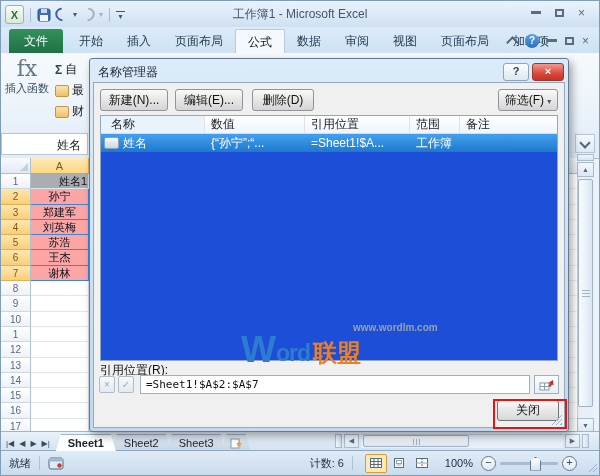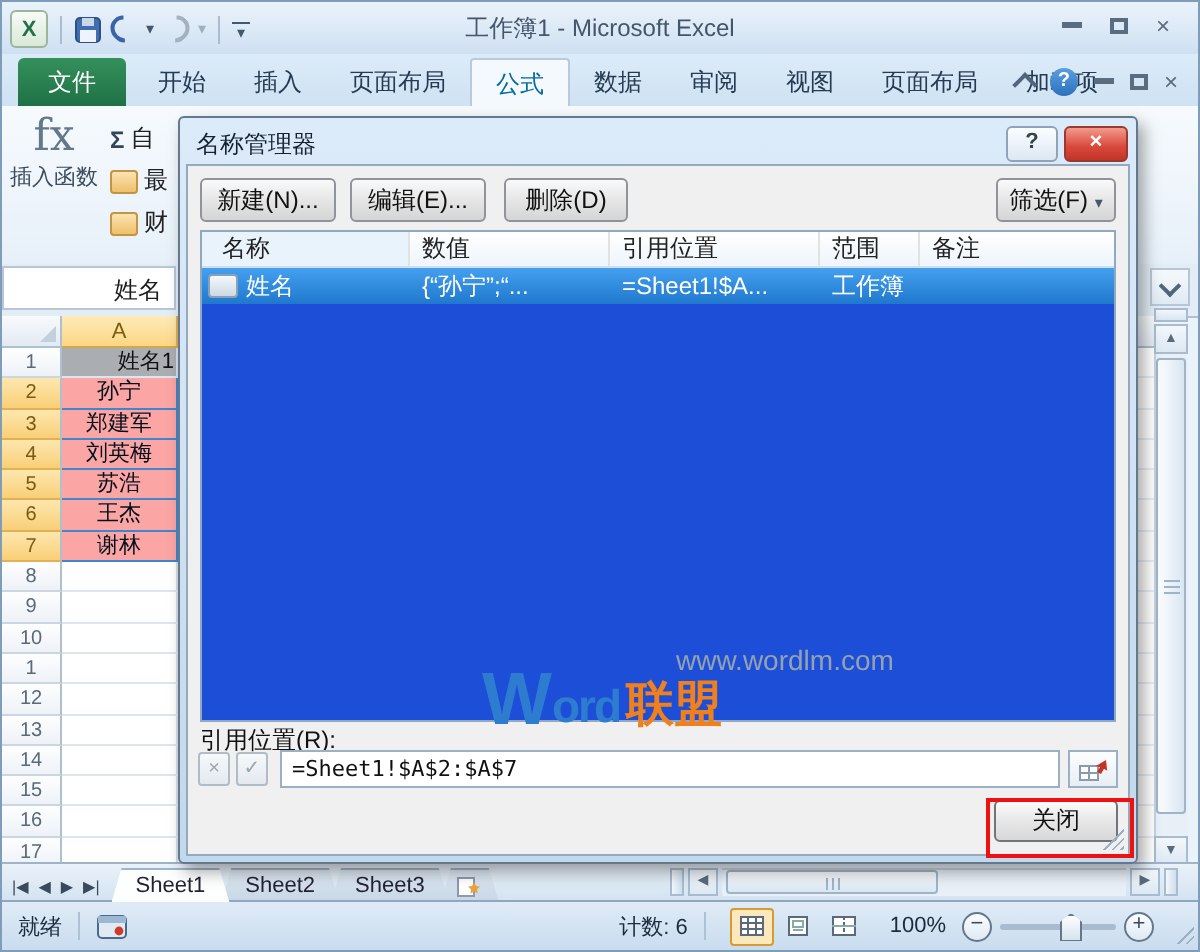--- a/index.html
+++ b/index.html
@@ -21,21 +21,21 @@
   .wbtns{position:absolute;right:14px;top:5px;display:flex;gap:14px;align-items:center;}
   .wglyph{color:#5a6c80;font-size:12px;line-height:14px;}
   .min-bar{display:inline-block;width:10px;height:3px;background:#5a6c80;margin-bottom:1px;}
   .restore-sq{display:inline-block;width:9px;height:8px;border:2px solid #5a6c80;box-sizing:border-box;}
 
   
   .tabrow{position:absolute;left:0;top:26px;right:0;height:26px;background:linear-gradient(#dcebf9,#cee2f3);border-bottom:1px solid #b7c9dc;}
   .file-tab{position:absolute;left:8px;top:2px;width:54px;height:24px;background:linear-gradient(#35905c,#1e7145);color:#fff;text-align:center;line-height:24px;border-radius:3px 3px 0 0;font-size:12px;}
   .rtabs{position:absolute;left:66px;top:2px;height:24px;display:flex;}
   .rtab{padding:0 12px;line-height:24px;color:#243b52;white-space:nowrap;}
-  .rtab.active{background:#f4f9fd;border:1px solid #b9cadb;border-bottom:none;border-radius:2px 2px 0 0;color:#0369a1;}
+  .rtab.active{background:#f4f9fd;border:1px solid #b9cadb;border-bottom:none;border-radius:2px 2px 0 0;color:#0f172a;}
   .ribbon-right{position:absolute;right:10px;top:7px;display:flex;gap:8px;align-items:center;}
   .chev-up{width:7px;height:7px;border-left:2px solid #51667c;border-top:2px solid #51667c;transform:rotate(45deg);margin-top:3px;}
   .help-btn{width:14px;height:14px;border-radius:50%;background:linear-gradient(#5aa0e0,#2d6fbe);color:#fff;font-weight:bold;font-size:10px;text-align:center;line-height:14px;}
 
   
   .ribbon-body{position:absolute;left:0;top:52px;right:0;height:79px;background:linear-gradient(#f6fafd,#e7f0f9);border-bottom:1px solid #c0cedd;}
   .fx-group{position:absolute;left:3px;top:4px;width:46px;text-align:center;}
   .fx-glyph{font-family:"DejaVu Serif","Liberation Serif",serif;font-size:22px;color:#64788c;line-height:24px;}
   .fx-label{font-size:11px;color:#3c4c5c;}
   .sig-col{position:absolute;left:54px;top:6px;width:34px;overflow:hidden;}
@@ -98,27 +98,27 @@
   .ref-picker{position:absolute;right:5px;top:292px;width:25px;height:19px;border:1px solid #9ab0c6;background:linear-gradient(#fdfdfe,#e8eef4);box-sizing:border-box;display:grid;place-items:center;}
   .close-btn{position:absolute;right:5px;bottom:6px;width:62px;height:21px;background:linear-gradient(#fbfbfb,#e9e9e9 45%,#d8d8d8);border:1px solid #70757a;border-radius:3px;text-align:center;line-height:19px;color:#111;box-sizing:border-box;}
   .red-annot{position:absolute;right:1px;bottom:2px;width:74px;height:30px;border:2px solid #ee1111;z-index:30;box-sizing:border-box;}
   .dlg-grip{position:absolute;right:2px;bottom:2px;width:11px;height:11px;background:repeating-linear-gradient(135deg,transparent 0 2px,#9ab0c4 2px 3px);clip-path:polygon(100% 0,100% 100%,0 100%);}
 
   
   .wm{position:absolute;left:240px;top:328px;z-index:20;pointer-events:none;display:flex;align-items:flex-end;height:36px;}
   .wm-w{font-size:37px;font-weight:bold;color:#2e7cd0;line-height:30px;}
   .wm-ord{font-size:23px;font-weight:bold;color:#2e7cd0;line-height:24px;letter-spacing:-1px;}
   .wm-cn{font-size:24px;font-weight:bold;color:#f07f1e;line-height:25px;margin-left:3px;}
-  .wm-site{position:absolute;left:97px;top:-7px;font-size:14px;color:#94a2b0;font-weight:normal;}
+  .wm-site{position:absolute;left:112px;top:-7px;font-size:10px;color:#94a2b0;font-weight:bold;}
 
   
   .tabbar{position:absolute;left:0;right:0;bottom:24px;height:19px;background:linear-gradient(#e9f1f9,#d3e3f1);border-top:1px solid #9fb4c9;display:flex;align-items:flex-end;}
   .nav{display:flex;align-items:center;gap:5px;padding:0 6px 3px 5px;color:#3a4a5a;font-size:8px;}
   .stab{height:17px;line-height:17px;padding:0 12px;font-size:11px;color:#223;background:linear-gradient(#dfe9f2,#c6d6e5);clip-path:polygon(5px 0,calc(100% - 5px) 0,100% 100%,0 100%);margin-right:-4px;border-top:1px solid #9fb4c9;box-sizing:border-box;}
-  .stab.active{background:#fdfefe;font-weight:normal;z-index:2;}
+  .stab.active{background:#fdfefe;font-weight:bold;z-index:2;}
   .ins-tab{height:17px;padding:0 8px;background:linear-gradient(#dfe9f2,#c6d6e5);clip-path:polygon(5px 0,calc(100% - 5px) 0,100% 100%,0 100%);display:grid;place-items:center;border-top:1px solid #9fb4c9;box-sizing:border-box;}
   .hs-split{position:absolute;bottom:27px;width:7px;height:14px;background:linear-gradient(90deg,#f2f7fc,#cfdeed);border:1px solid #a9bccf;box-sizing:border-box;}
   .hs-btn{position:absolute;bottom:27px;width:15px;height:14px;background:linear-gradient(#f2f7fc,#dce8f3);border:1px solid #a9bccf;box-sizing:border-box;color:#5a6a7a;font-size:7px;text-align:center;line-height:12px;}
   .hs-track{position:absolute;bottom:27px;left:360px;width:202px;height:14px;background:#e8eff7;border-top:1px solid #c4d2e0;box-sizing:border-box;}
   .hs-thumb{position:absolute;bottom:28px;left:362px;width:106px;height:12px;background:linear-gradient(#fbfdfe,#d9e6f2);border:1px solid #9fb4c9;border-radius:2px;box-sizing:border-box;}
   .hs-thumb i{display:block;margin:3px auto 0;width:7px;height:6px;background:repeating-linear-gradient(90deg,#9fb4c9 0 1px,transparent 1px 3px);}
 
   
   .statusbar{position:absolute;left:0;right:0;bottom:0;height:24px;background:linear-gradient(#e0ebf7,#c9dcee);border-top:1px solid #8fa8c0;display:flex;align-items:center;font-size:11px;color:#1c2c3c;}
   .sb-sep{width:1px;height:14px;background:#aec2d6;margin:0 8px;}

